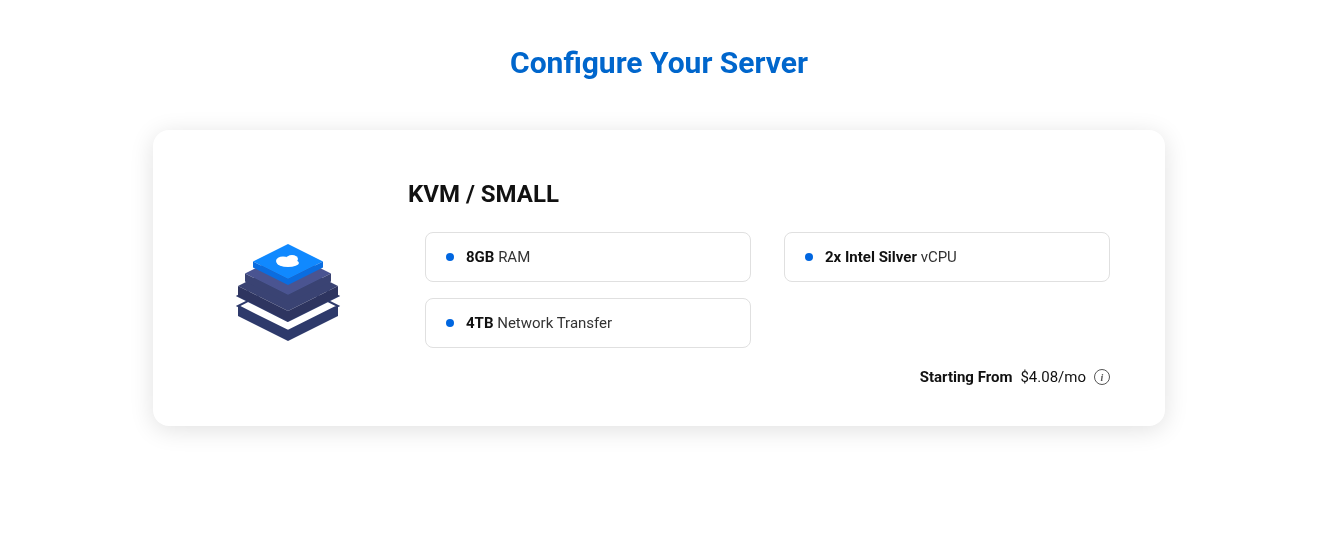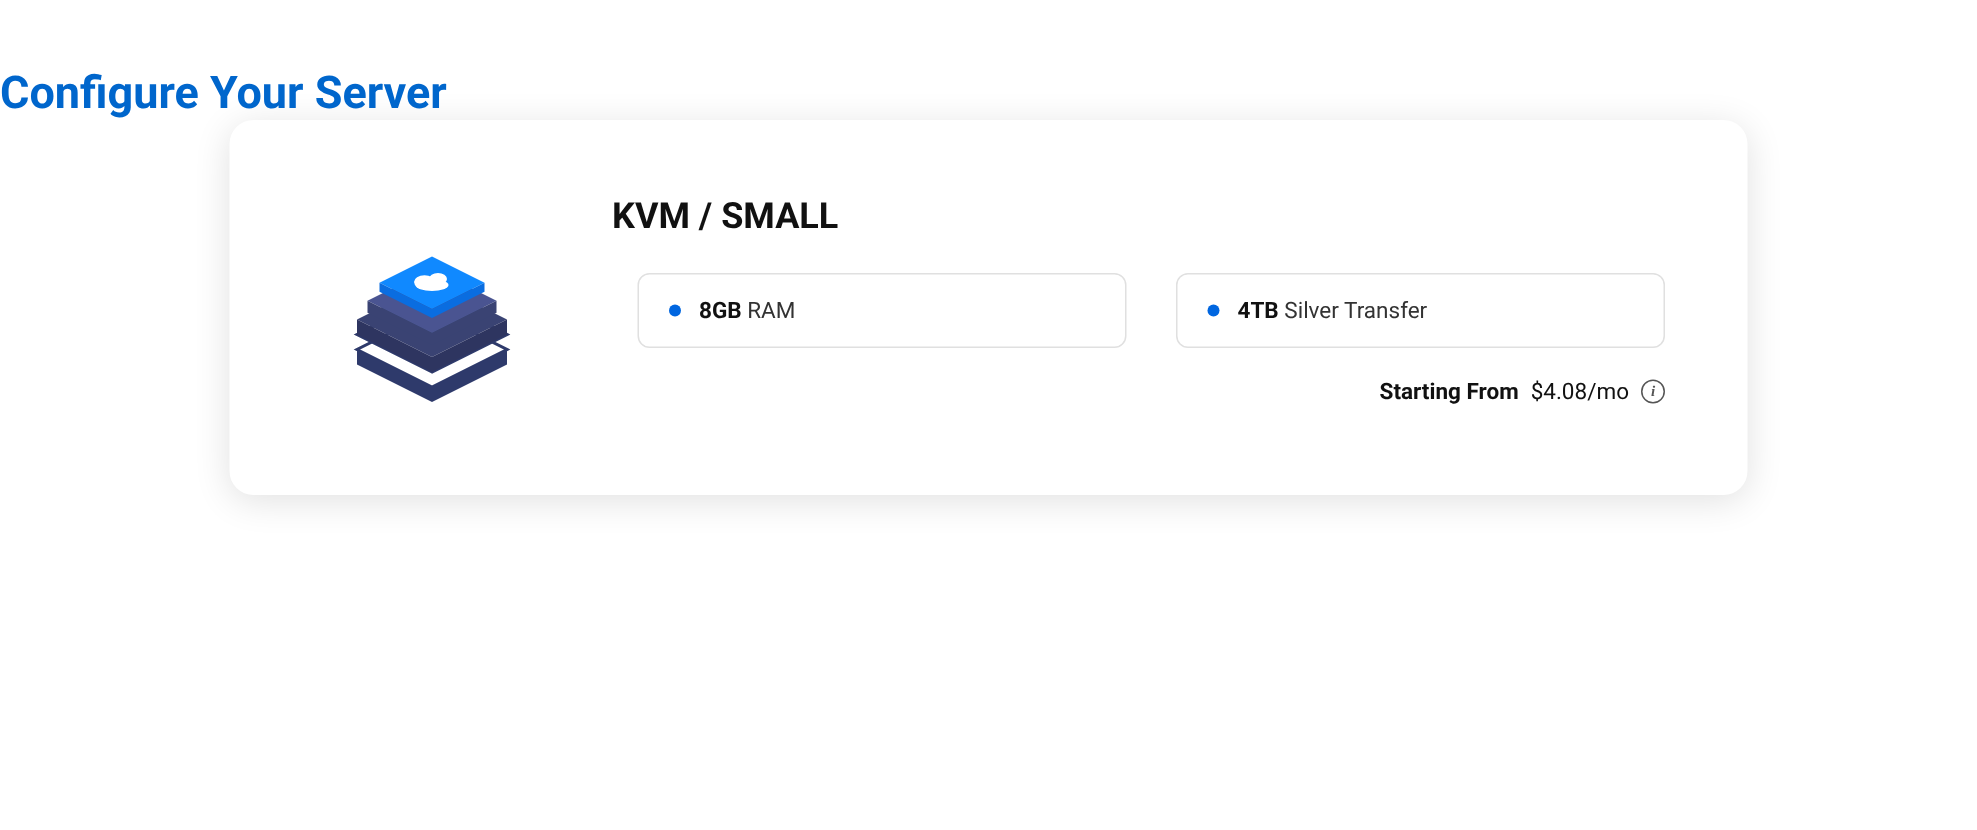--- a/index.html
+++ b/index.html
@@ -8,24 +8,25 @@
       box-sizing: border-box;
     }
     body {
       font-family: -apple-system, BlinkMacSystemFont, 'Segoe UI', Roboto, Arial, sans-serif;
       background: #fff;
       width: 1318px;
       height: 553px;
       padding-top: 45px;
     }
     .page-title {
-      text-align: left;
+      text-align: center;
       font-size: 30px;
       font-weight: 700;
       color: #0066cc;
+      margin-bottom: 50px;
     }
     .card {
       width: 1012px;
       margin: 0 auto;
       background: #fff;
       border-radius: 16px;
       box-shadow: 0 4px 24px rgba(0,0,0,0.12);
       padding: 50px 55px 40px 55px;
       display: flex;
       gap: 40px;
@@ -151,21 +152,25 @@
   <div class="content">
     <h2 class="plan-title">KVM / SMALL</h2>
 
     <div class="specs-grid">
       <div class="spec-box">
         <span class="bullet"></span>
         <span class="spec-text"><strong>8GB</strong><span> RAM</span></span>
       </div>
       <div class="spec-box">
         <span class="bullet"></span>
-        <span class="spec-text"><strong>4TB</strong><span> Silver Transfer</span></span>
+        <span class="spec-text"><strong>2x Intel Silver</strong><span> vCPU</span></span>
+      </div>
+      <div class="spec-box">
+        <span class="bullet"></span>
+        <span class="spec-text"><strong>4TB</strong><span> Network Transfer</span></span>
       </div>
     </div>
 
     <div class="price-row">
       <span class="price-label">Starting From</span>
       <span class="price-value">$4.08/mo</span>
       <span class="info-icon">i</span>
     </div>
   </div>
 </div>

